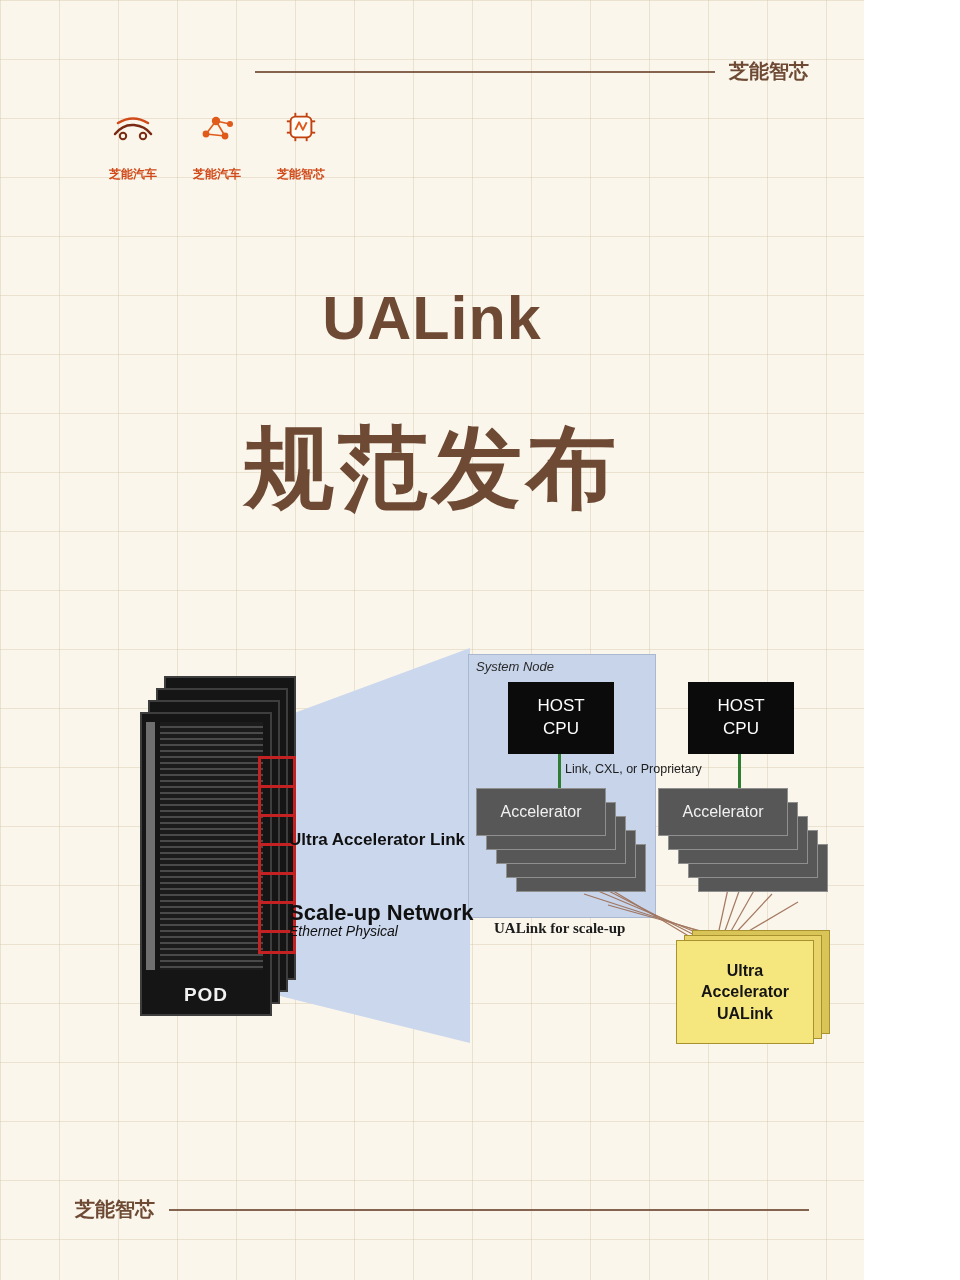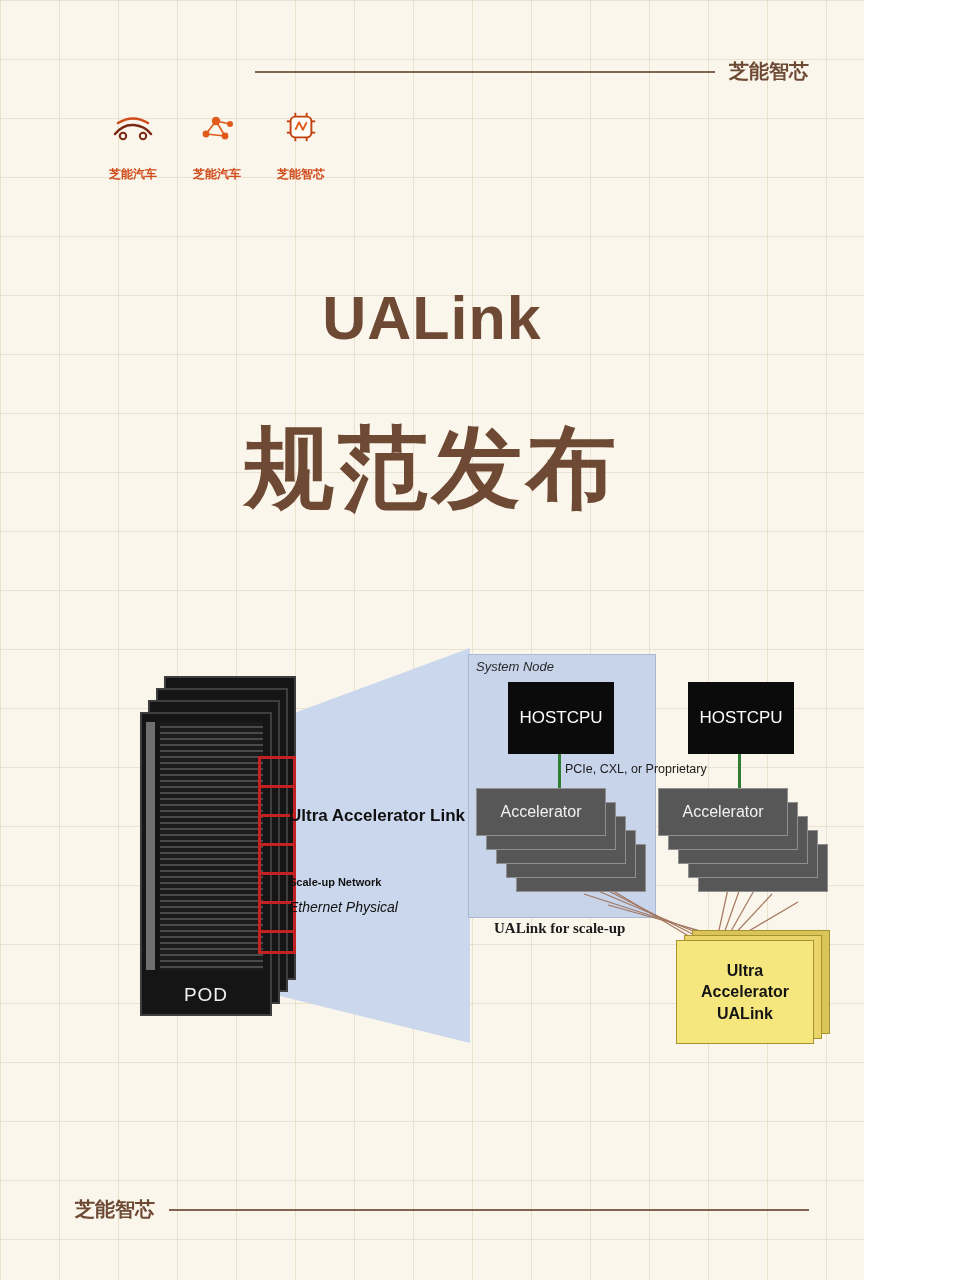--- a/index.html
+++ b/index.html
@@ -27,40 +27,40 @@
     font-size:61px;font-weight:700;color:#6e4a34;letter-spacing:1px;}
   .title2{position:absolute;left:0;top:408px;width:100%;text-align:center;
     font-size:90px;font-weight:800;color:#6e4a34;letter-spacing:4px;}
   
   .trapezoid{position:absolute;left:278px;top:648px;width:192px;height:395px;background:#cbd7ec;
     clip-path:polygon(0 18%,100% 0,100% 100%,0 88%);z-index:1;}
   .sysnode{position:absolute;left:468px;top:654px;width:186px;height:262px;background:#c7d4ea;
     border:1px solid #aab8d2;z-index:1;}
   .sysnode-label{position:absolute;left:7px;top:4px;font-style:italic;font-size:13px;color:#2a2a2a;}
   .rack{position:absolute;left:140px;top:676px;width:165px;height:345px;z-index:5;}
-  .rack-layer{position:absolute;width:128px;height:300px;background:#151515;border:2px solid #3e3e3e;}
+  .rack-layer{position:absolute;width:128px;height:300px;background:#151515;border:2px solid #3e3e3e;font-weight:bold;}
   .rack-layer:nth-child(1){left:24px;top:0;z-index:1;}
   .rack-layer:nth-child(2){left:16px;top:12px;z-index:2;}
   .rack-layer:nth-child(3){left:8px;top:24px;z-index:3;}
   .rack-layer:nth-child(4){left:0;top:36px;z-index:4;}
   .rack-side{position:absolute;left:4px;top:8px;bottom:44px;width:9px;background:#6f6f6f;}
   .rack-mesh{position:absolute;left:18px;right:7px;top:8px;bottom:44px;
     background-image:repeating-linear-gradient(#1b1b1b 0 4px,#4a4a4a 4px 6px),
       repeating-linear-gradient(90deg, rgba(0,0,0,.35) 0 9px, rgba(255,255,255,.04) 9px 11px);}
   .pod-label{position:absolute;left:0;bottom:8px;width:100%;text-align:center;color:#f2f2f2;
     font-size:19px;letter-spacing:1px;}
   .red-bracket{position:absolute;left:258px;top:756px;width:32px;height:192px;z-index:6;
     border:3px solid #c42222;
     background:repeating-linear-gradient(to bottom, transparent 0 26px, #c42222 26px 29px);}
-  .trap-label{position:absolute;z-index:6;color:#101010;white-space:nowrap;}
+  .trap-label{position:absolute;z-index:6;color:#101010;white-space:nowrap;margin-top:24px;}
   .t-link{left:289px;top:806px;font-size:17px;font-weight:700;}
-  .t-net{left:289px;top:876px;font-size:11px;font-weight:700;}
+  .t-net{left:289px;top:876px;font-size:22px;font-weight:700;}
   .t-phy{left:289px;top:899px;font-size:14px;font-style:italic;}
   .host{position:absolute;width:106px;height:72px;background:#0b0b0b;color:#fff;z-index:3;
-    display:flex;align-items:center;justify-content:center;
+    display:flex;flex-direction:column;align-items:center;justify-content:center;
     font-size:17px;line-height:1.35;}
   .host1{left:508px;top:682px;}
   .host2{left:688px;top:682px;}
   .vlink{position:absolute;width:3px;height:36px;background:#2f7d32;z-index:2;}
   .vlink1{left:558px;top:754px;}
   .vlink2{left:738px;top:754px;}
   .pcie{position:absolute;left:565px;top:762px;font-size:12.5px;color:#1d1d1d;white-space:nowrap;z-index:3;}
   .acc-stack{position:absolute;width:180px;height:120px;z-index:4;}
   .acc1{left:476px;top:788px;}
   .acc2{left:658px;top:788px;}
@@ -168,21 +168,21 @@
     <span>CPU</span>
   </div>
   <div class="host host2">
     <span>HOST</span>
     <span>CPU</span>
   </div>
 
   <div class="vlink vlink1"></div>
   <div class="vlink vlink2"></div>
 
-  <div class="pcie">PCIe, CXL, or Proprietary</div>
+  <div class="pcie">Link, CXL, or Proprietary</div>
 
   <div class="acc-stack acc1">
     <div class="acc-box">
       <span>Accelerator</span>
     </div>
     <div class="acc-box"></div>
     <div class="acc-box"></div>
     <div class="acc-box"></div>
     <div class="acc-box"></div>
   </div>

